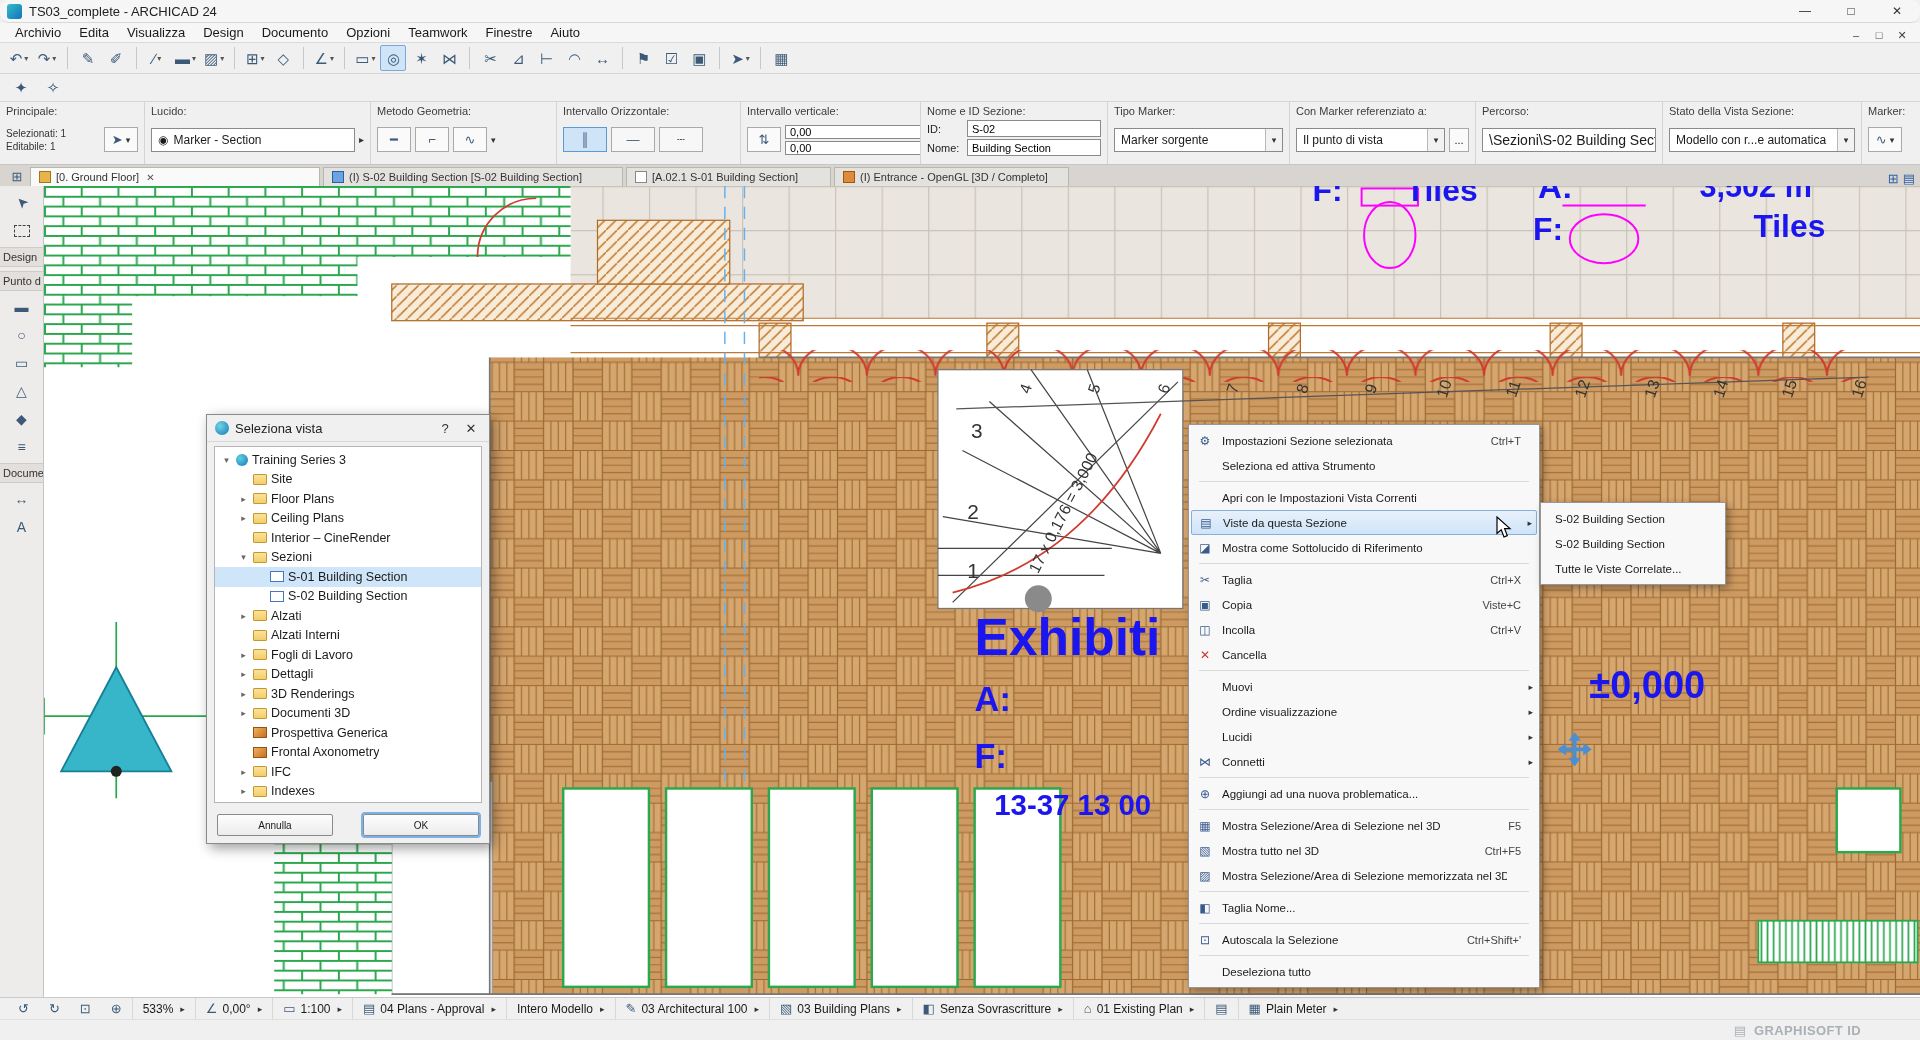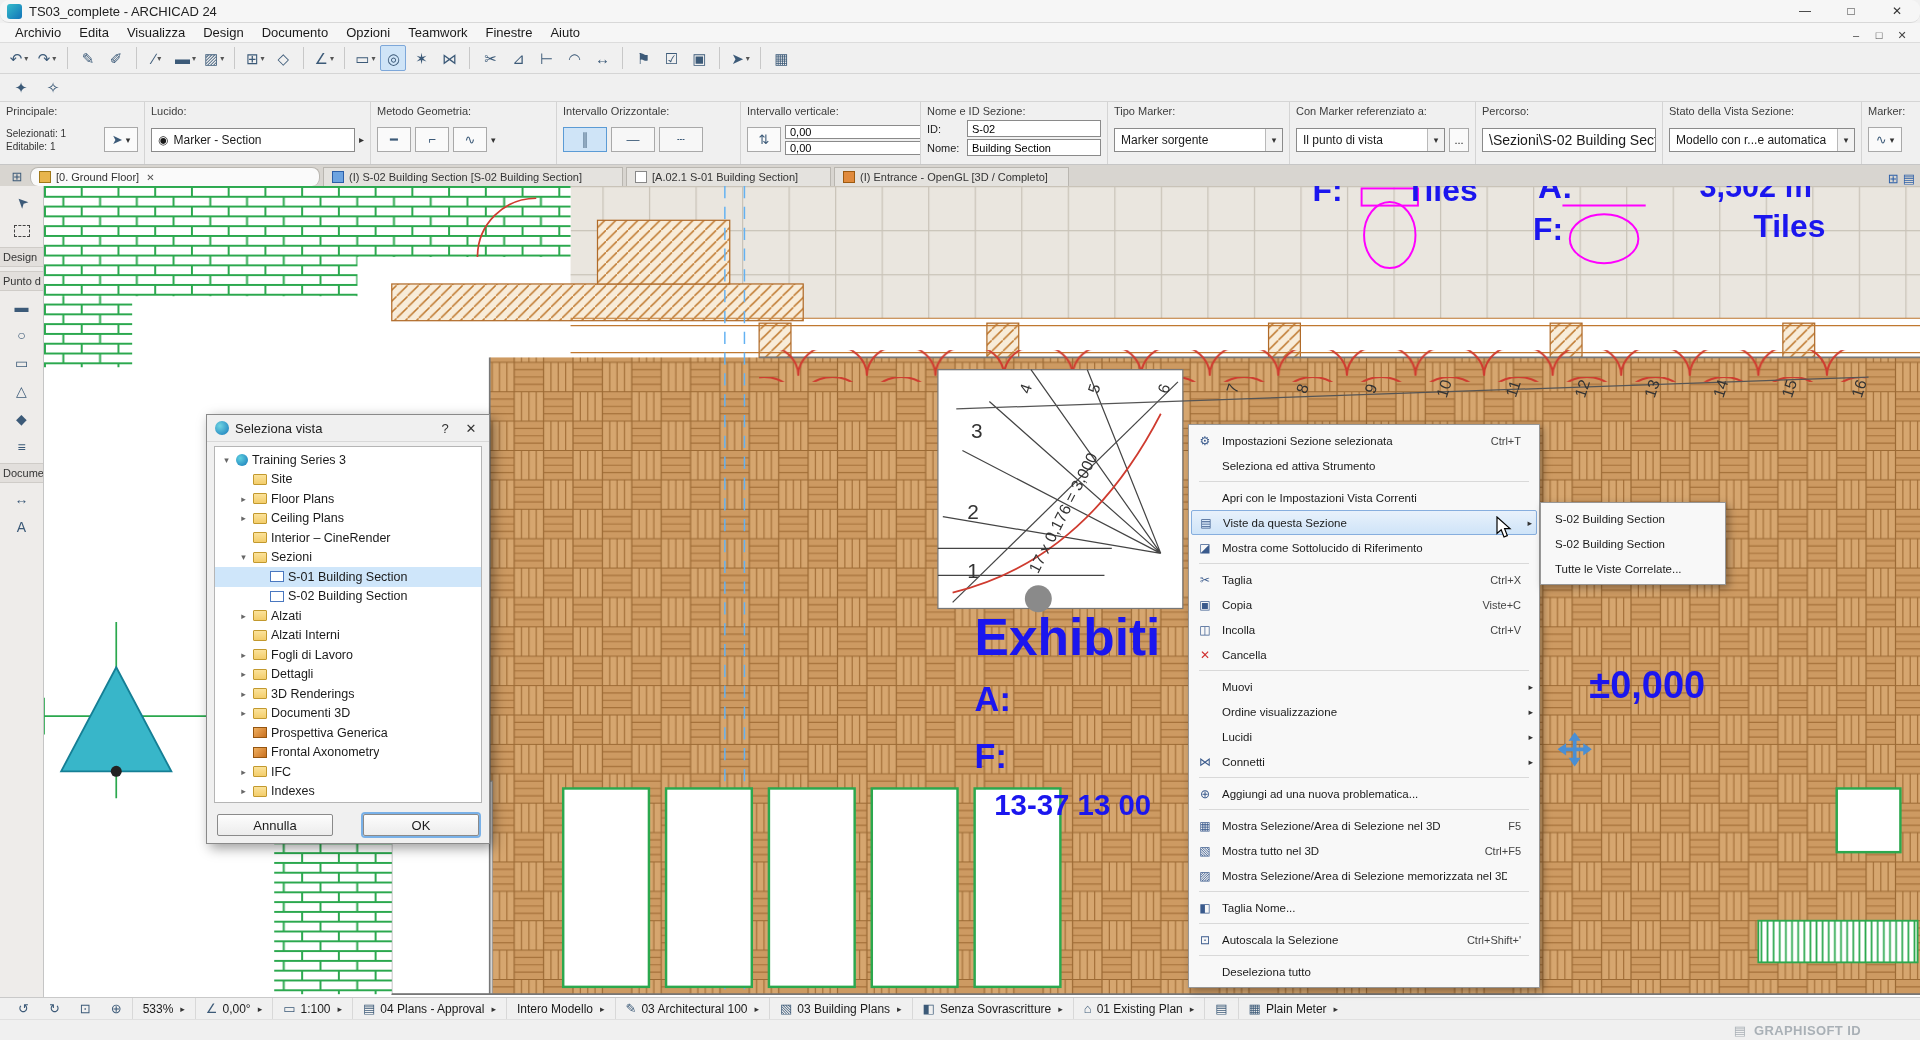--- a/index.html
+++ b/index.html
@@ -45,21 +45,21 @@
   .ib-pair{display:flex;align-items:center;gap:4px;height:17px;}
   .ib-pair .lbl{font-size:11px;width:36px;flex:none;color:#222;}
   .ib-more{border:1px solid #a9a9a9;background:#fafafa;width:20px;height:24px;display:flex;align-items:center;justify-content:center;font-size:11px;flex:none;}
   .gl{line-height:1;}
   .dd9{font-size:9px;color:#333;}
 
   
   .tabbar{position:absolute;left:0;top:165px;width:100%;height:21px;background:#d8d5d0;display:flex;align-items:flex-end;padding-left:4px;}
   .tab-nav{width:26px;height:19px;display:flex;align-items:center;justify-content:center;color:#3c5a78;font-size:13px;flex:none;}
   .tab{height:19px;display:flex;align-items:center;gap:5px;padding:0 8px;background:#e4e2de;border:1px solid #b9b6b0;border-bottom:none;margin-right:3px;font-size:11px;color:#333;white-space:nowrap;overflow:hidden;flex:none;}
-  .tab.active{background:#fafafa;border-radius:8px;}
+  .tab.active{background:#fafafa;}
   .tab-icon{width:12px;height:12px;flex:none;}
   .ti-floor{background:#e8b54d;border:1px solid #a07818;}
   .ti-section{background:#6da3e0;border:1px solid #2c5fa8;}
   .ti-layout{background:#fff;border:1px solid #888;}
   .ti-3d{background:#e08a3c;border:1px solid #9c5a10;}
   .tab-label{overflow:hidden;text-overflow:ellipsis;}
   .tab-close{font-size:10px;color:#555;margin-left:2px;}
   .tabbar-right{margin-left:auto;display:flex;gap:4px;padding:0 5px;align-items:center;color:#2c5fa8;font-size:13px;}
 
   
@@ -86,21 +86,21 @@
   .tr-row{height:19.5px;display:flex;align-items:center;font-size:12.5px;gap:4px;white-space:nowrap;}
   .tr-row.selected{background:#cfe6fa;}
   .tr-chev{width:11px;font-size:9px;color:#666;text-align:center;flex:none;}
   .tr-ic{width:14px;height:11px;flex:none;}
   .tr-folder{background:linear-gradient(#fbe29a,#f3cd6b);border:1px solid #c2992e;border-radius:1px;}
   .tr-project{background:radial-gradient(circle at 35% 35%,#5fd0e0,#1577b8);border-radius:50%;width:12px;height:12px;}
   .tr-section{background:#fff;border:1px solid #4a78c0;}
   .tr-view3d{background:linear-gradient(135deg,#f0b060,#c87020);border:1px solid #955510;}
   .tr-label{overflow:hidden;}
   .dlg-buttons{height:36px;display:flex;align-items:center;padding:0 10px;justify-content:space-between;flex:none;}
-  .dlg-btn{width:116px;height:22px;background:linear-gradient(#fdfdfd,#ececec);border:1px solid #8a8a8a;border-radius:2px;font-size:13px;display:flex;align-items:center;justify-content:center;}
+  .dlg-btn{width:116px;height:22px;background:linear-gradient(#fdfdfd,#ececec);border:1px solid #8a8a8a;border-radius:2px;font-size:10px;display:flex;align-items:center;justify-content:center;}
   .dlg-btn.ok{box-shadow:0 0 0 2px #79b1e8;}
 
   
   .ctx{position:absolute;left:1188px;top:424px;width:352px;background:#f8f8f8;border:1px solid #979797;box-shadow:3px 3px 8px rgba(0,0,0,.35);padding:3px 0;z-index:60;}
   .cm-row{height:25px;display:flex;align-items:center;padding:0 6px 0 4px;font-size:11.5px;color:#1a1a1a;}
   .cm-row.hl{background:linear-gradient(#e8f1fb,#cfe4f8);border:1px solid #86aede;border-radius:2px;margin:0 2px;padding:0 4px 0 2px;}
   .cm-ic{width:24px;height:20px;display:flex;align-items:center;justify-content:center;font-size:12px;color:#3a5a8c;margin-right:5px;flex:none;}
   .cm-ic.red{color:#d03030;}
   .cm-label{flex:1;white-space:nowrap;overflow:hidden;}
   .cm-short{color:#444;margin-left:14px;font-size:11px;white-space:nowrap;}

